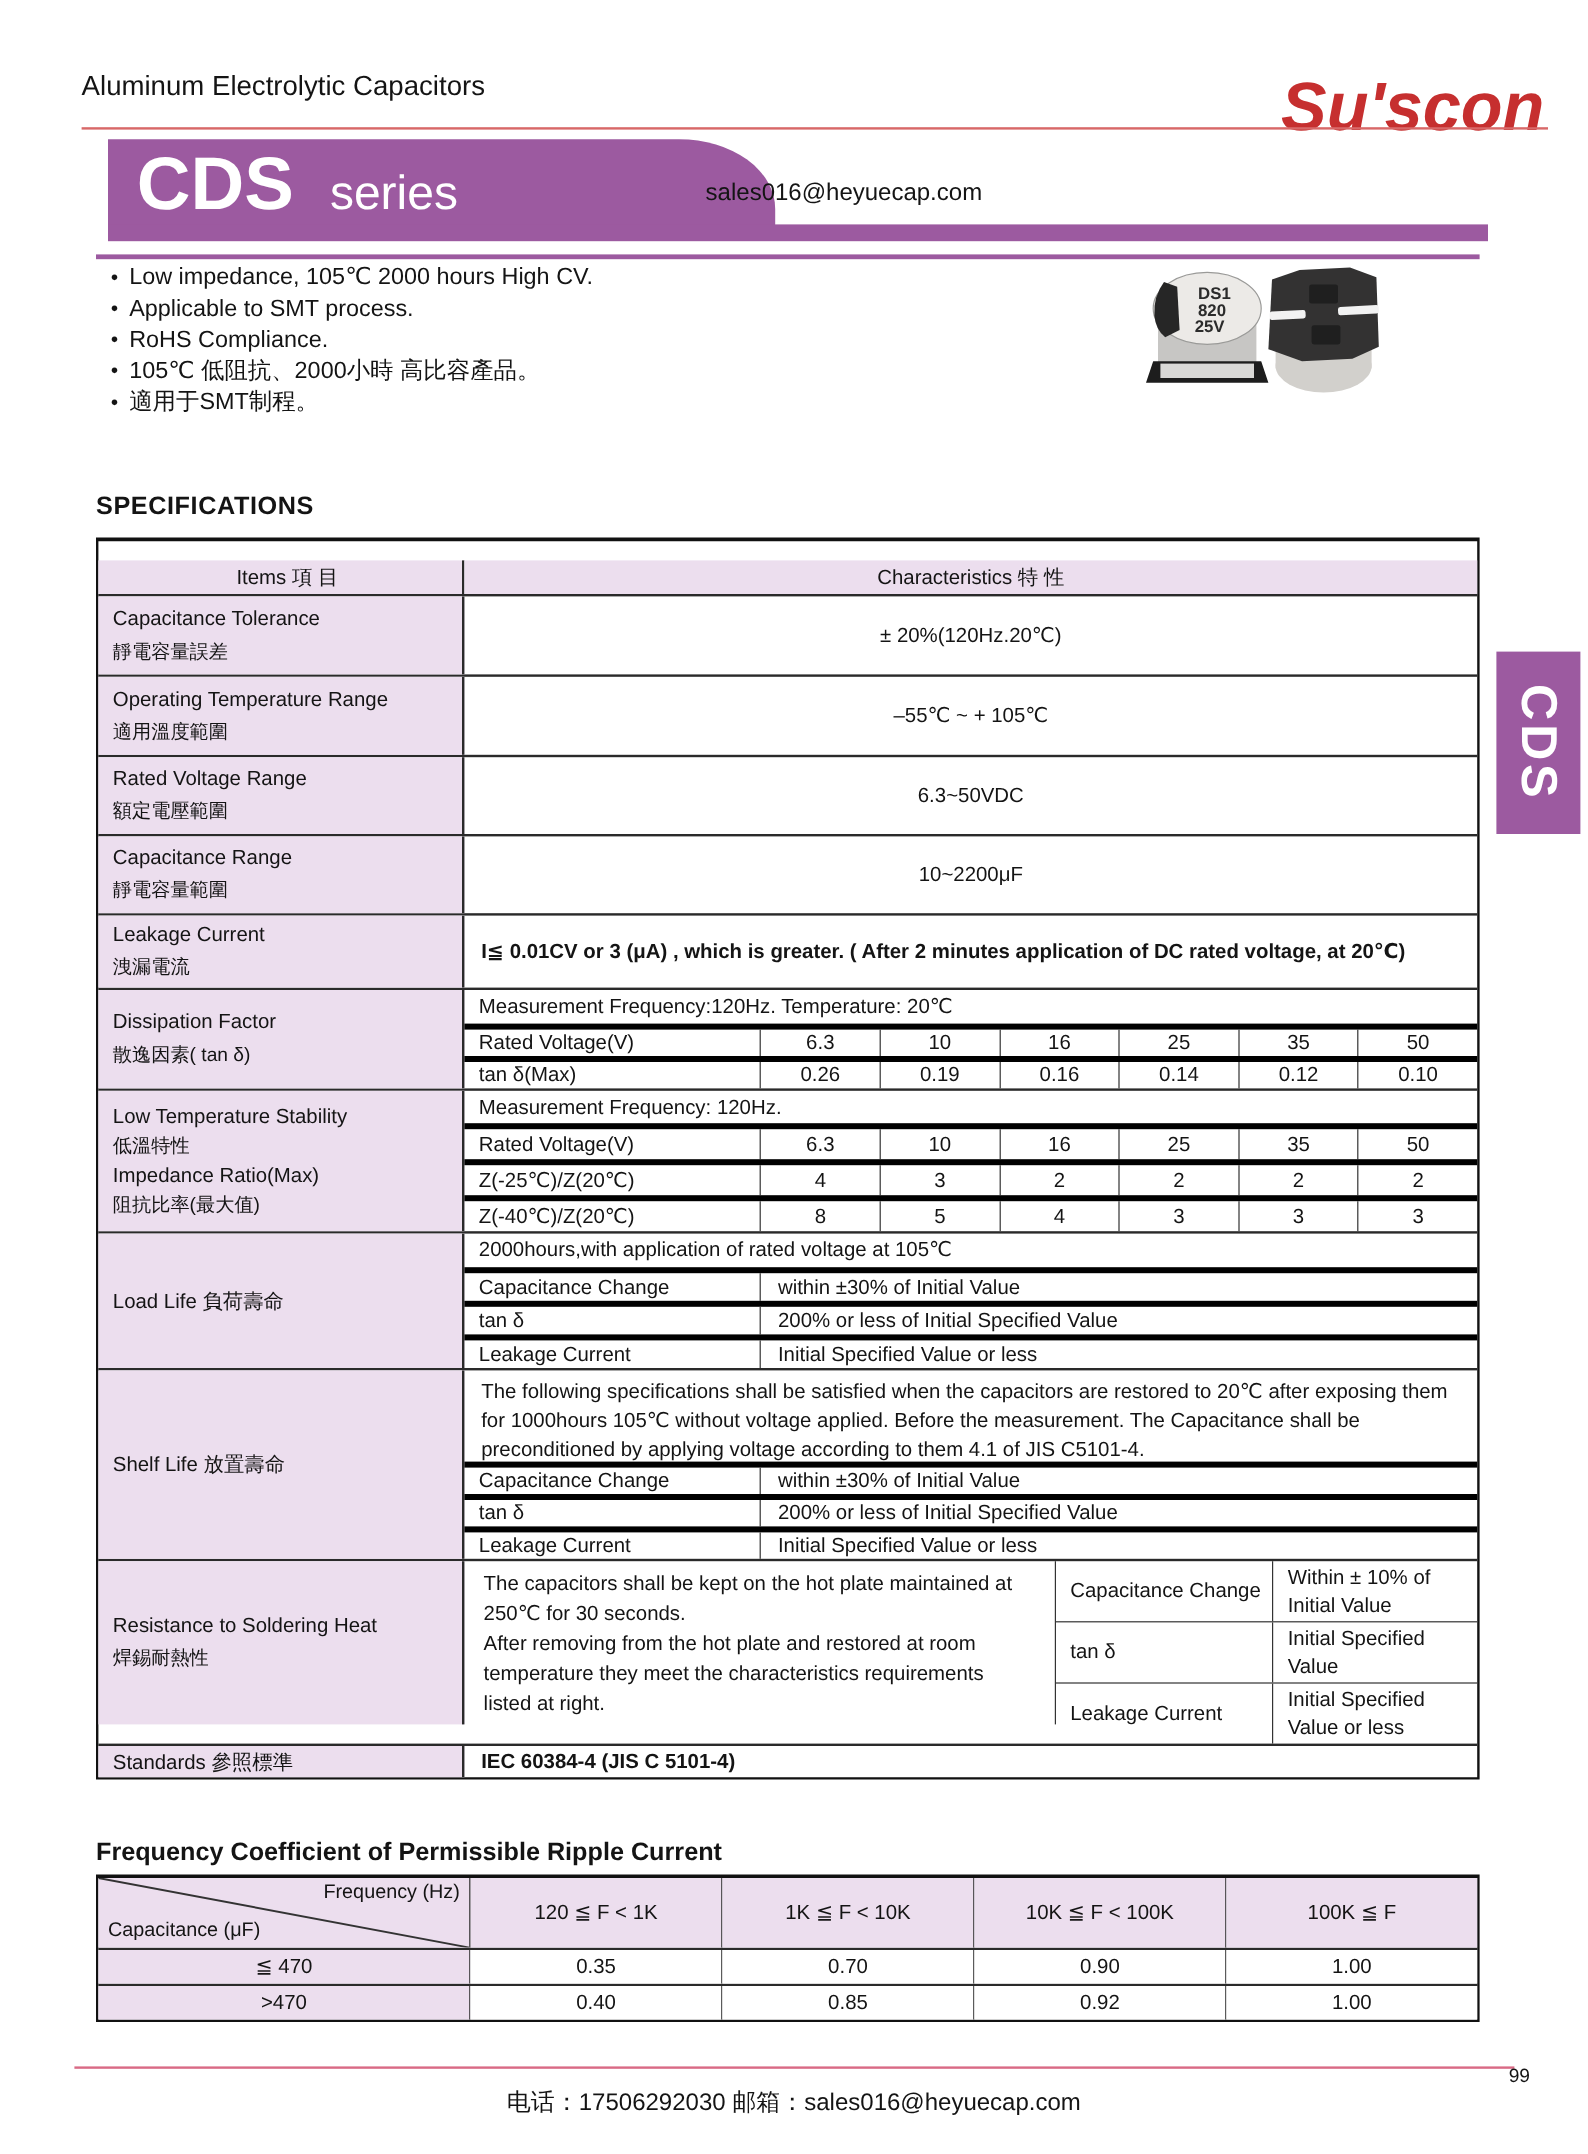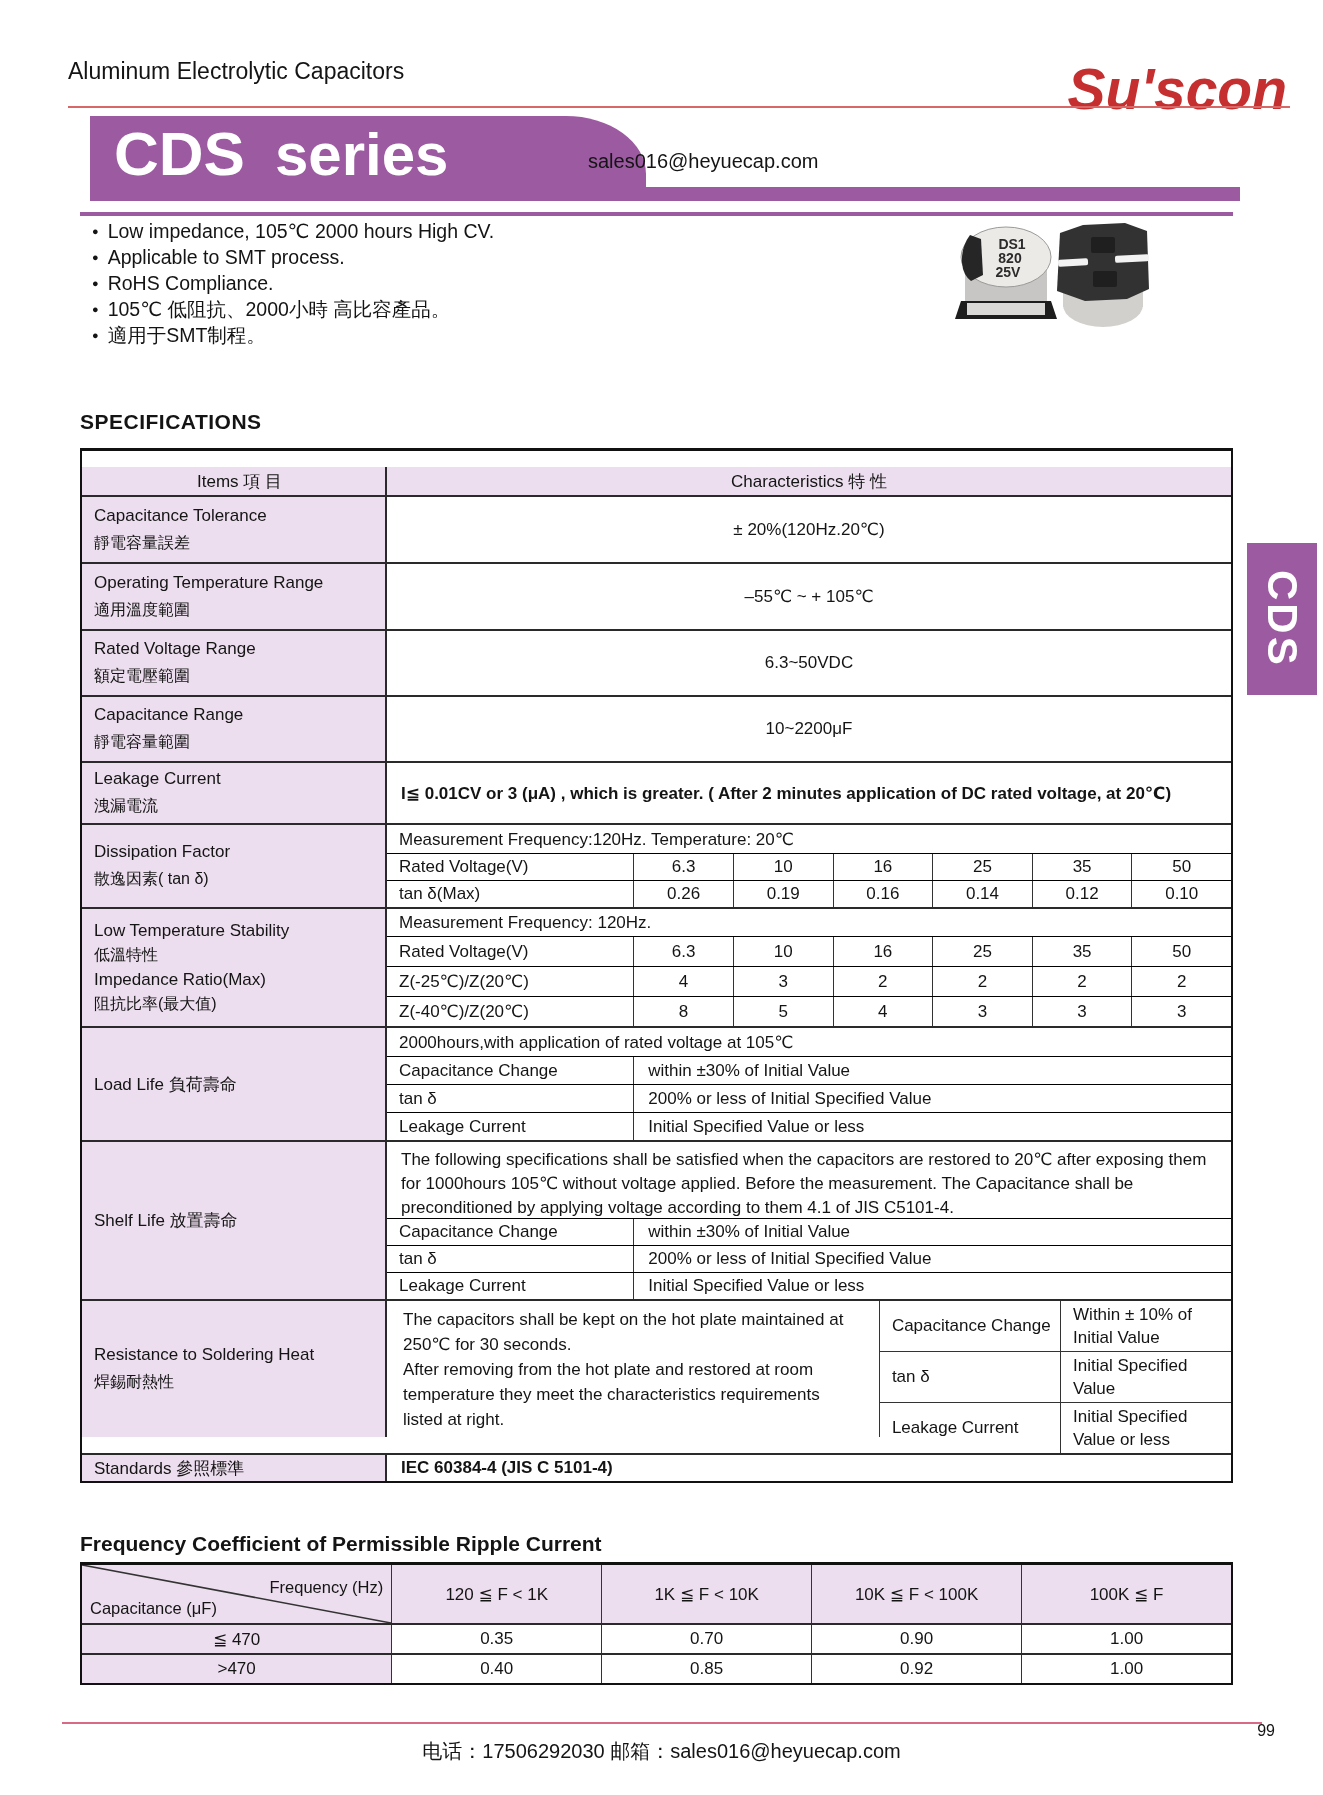--- a/index.html
+++ b/index.html
@@ -13,21 +13,21 @@
 
   
   .hdr-title{position:absolute; left:68px; top:58px; font-size:23px; font-weight:normal;}
   .hdr-brand{position:absolute; right:36px; top:56px; font-size:57px; font-weight:bold; font-style:italic; color:var(--brand_red);}
   .hdr-rule{position:absolute; left:68px; top:106px; width:1222px; height:2px; background:var(--rule_red);}
 
   
   .banner{position:absolute; left:90px; top:116px; width:556px; height:73px; background:var(--purple);
           border-top-right-radius:80px 58px; display:flex; align-items:baseline; padding-left:24px; padding-top:6px; color:#fff;}
   .banner-cds{font-size:62px; font-weight:bold; line-height:64px;}
-  .banner-series{font-size:60px; font-weight:bold; margin-left:30px; line-height:60px;text-align:right;}
+  .banner-series{font-size:40px; font-weight:normal; margin-left:30px; line-height:60px;text-align:right;}
   .banner-strip{position:absolute; left:90px; top:187px; width:1150px; height:14px; background:var(--purple);}
   .email{position:absolute; left:588px; top:150px; font-size:20px;}
   .purple-line{position:absolute; left:80px; top:212px; width:1153px; height:4px; background:var(--purple);}
 
   
   .features{position:absolute; left:92px; top:218px; list-style:none; font-size:19.5px; line-height:26px;}
   .features li{display:flex; align-items:center;}
   .blt{font-size:11px; margin-right:9px;}
 
   .cap-img{position:absolute; left:945px; top:213px;}
@@ -41,21 +41,21 @@
   .srow{display:flex; border-top:2px solid #2a2a2a;}
   .srow:first-child{border-top:none;}
   .cl{width:305px; flex-shrink:0; background:var(--lavender); border-right:2px solid #2a2a2a;
       padding:4px 0 4px 12px; display:flex; flex-direction:column; justify-content:center; gap:7px;}
   .cl .zh{font-size:16px;}
   .cr{flex:1; display:flex; flex-direction:column;}
   .vc{justify-content:center; align-items:center; display:flex; flex-direction:row;}
   .vl{justify-content:flex-start; align-items:center; display:flex; flex-direction:row; padding-left:14px;font-weight:bold;}
   .head .cl,.head .cr{background:var(--lavender); justify-content:center; align-items:center; display:flex; flex-direction:row; font-size:17px;}
   .h28{height:28px;margin-top:16px;} .h66{height:66px;} .h67{height:67px;} .h62{height:62px;}
-  .nrow{display:flex; border-top:1px solid #000000;}
+  .nrow{display:flex; border-top:5px solid #000000;}
   .cr .nrow:first-child{border-top:none;}
   .cond{padding-left:12px; align-items:center; display:flex;}
   .nr27{height:27px;} .nr28{height:28px;} .nr30{height:30px;}
   .nlabel{width:29.3%; border-right:1px solid #333; padding-left:12px; display:flex; align-items:center;}
   .nval{flex:1; border-right:1px solid #333; display:flex; align-items:center; justify-content:center;}
   .nval:last-child{border-right:none;}
   .nvalue{flex:1; padding-left:14px; display:flex; align-items:center;}
   .para{padding:6px 14px 4px 14px; line-height:24px; height:76px;}
   .sold-text{width:58.4%; border-right:1px solid #333; padding:6px 16px; line-height:25px;
              display:flex; flex-direction:column; justify-content:center;}
@@ -65,21 +65,21 @@
   .sold-name{width:51.6%; border-right:1px solid #333; padding:2px 0 2px 12px; display:flex; align-items:center;}
   .sold-val{flex:1; padding:2px 0 2px 12px; display:flex; align-items:center; line-height:23px;}
   .h138{height:138px;}
 
   
   .freq{position:absolute; left:80px; top:1562px; width:1153px; border:2px solid #111; border-top:3px solid #111; font-size:17px;}
   .frow{display:flex; border-top:2px solid #2a2a2a;}
   .freq .frow:first-child{border-top:none;}
   .fcorner{width:27%; flex-shrink:0; background:var(--lavender); position:relative; border-right:1px solid #333;}
   .fcorner svg{position:absolute; left:0; top:0; width:100%; height:100%;}
-  .fc-top{position:absolute; right:8px; top:13px; font-size:16.5px;}
+  .fc-top{position:absolute; right:8px; top:3px; font-size:16.5px;}
   .fc-bot{position:absolute; left:8px; bottom:5px; font-size:16.5px;}
   .fcol{flex:1; background:var(--lavender); display:flex; align-items:center; justify-content:center; border-right:1px solid #333;}
   .fcol:last-child,.fval:last-child{border-right:none;}
   .fcap{width:27%; flex-shrink:0; background:var(--lavender); display:flex; align-items:center; justify-content:center; border-right:1px solid #333;}
   .fval{flex:1; background:#fff; display:flex; align-items:center; justify-content:center; border-right:1px solid #333;}
   .fh58{height:58px;} .fh30{height:30px;}
 
   
   .side-tab{position:absolute; left:1247px; top:543px; width:70px; height:152px; background:var(--purple);
             color:#fff; font-size:42px; font-weight:bold; writing-mode:vertical-rl;

